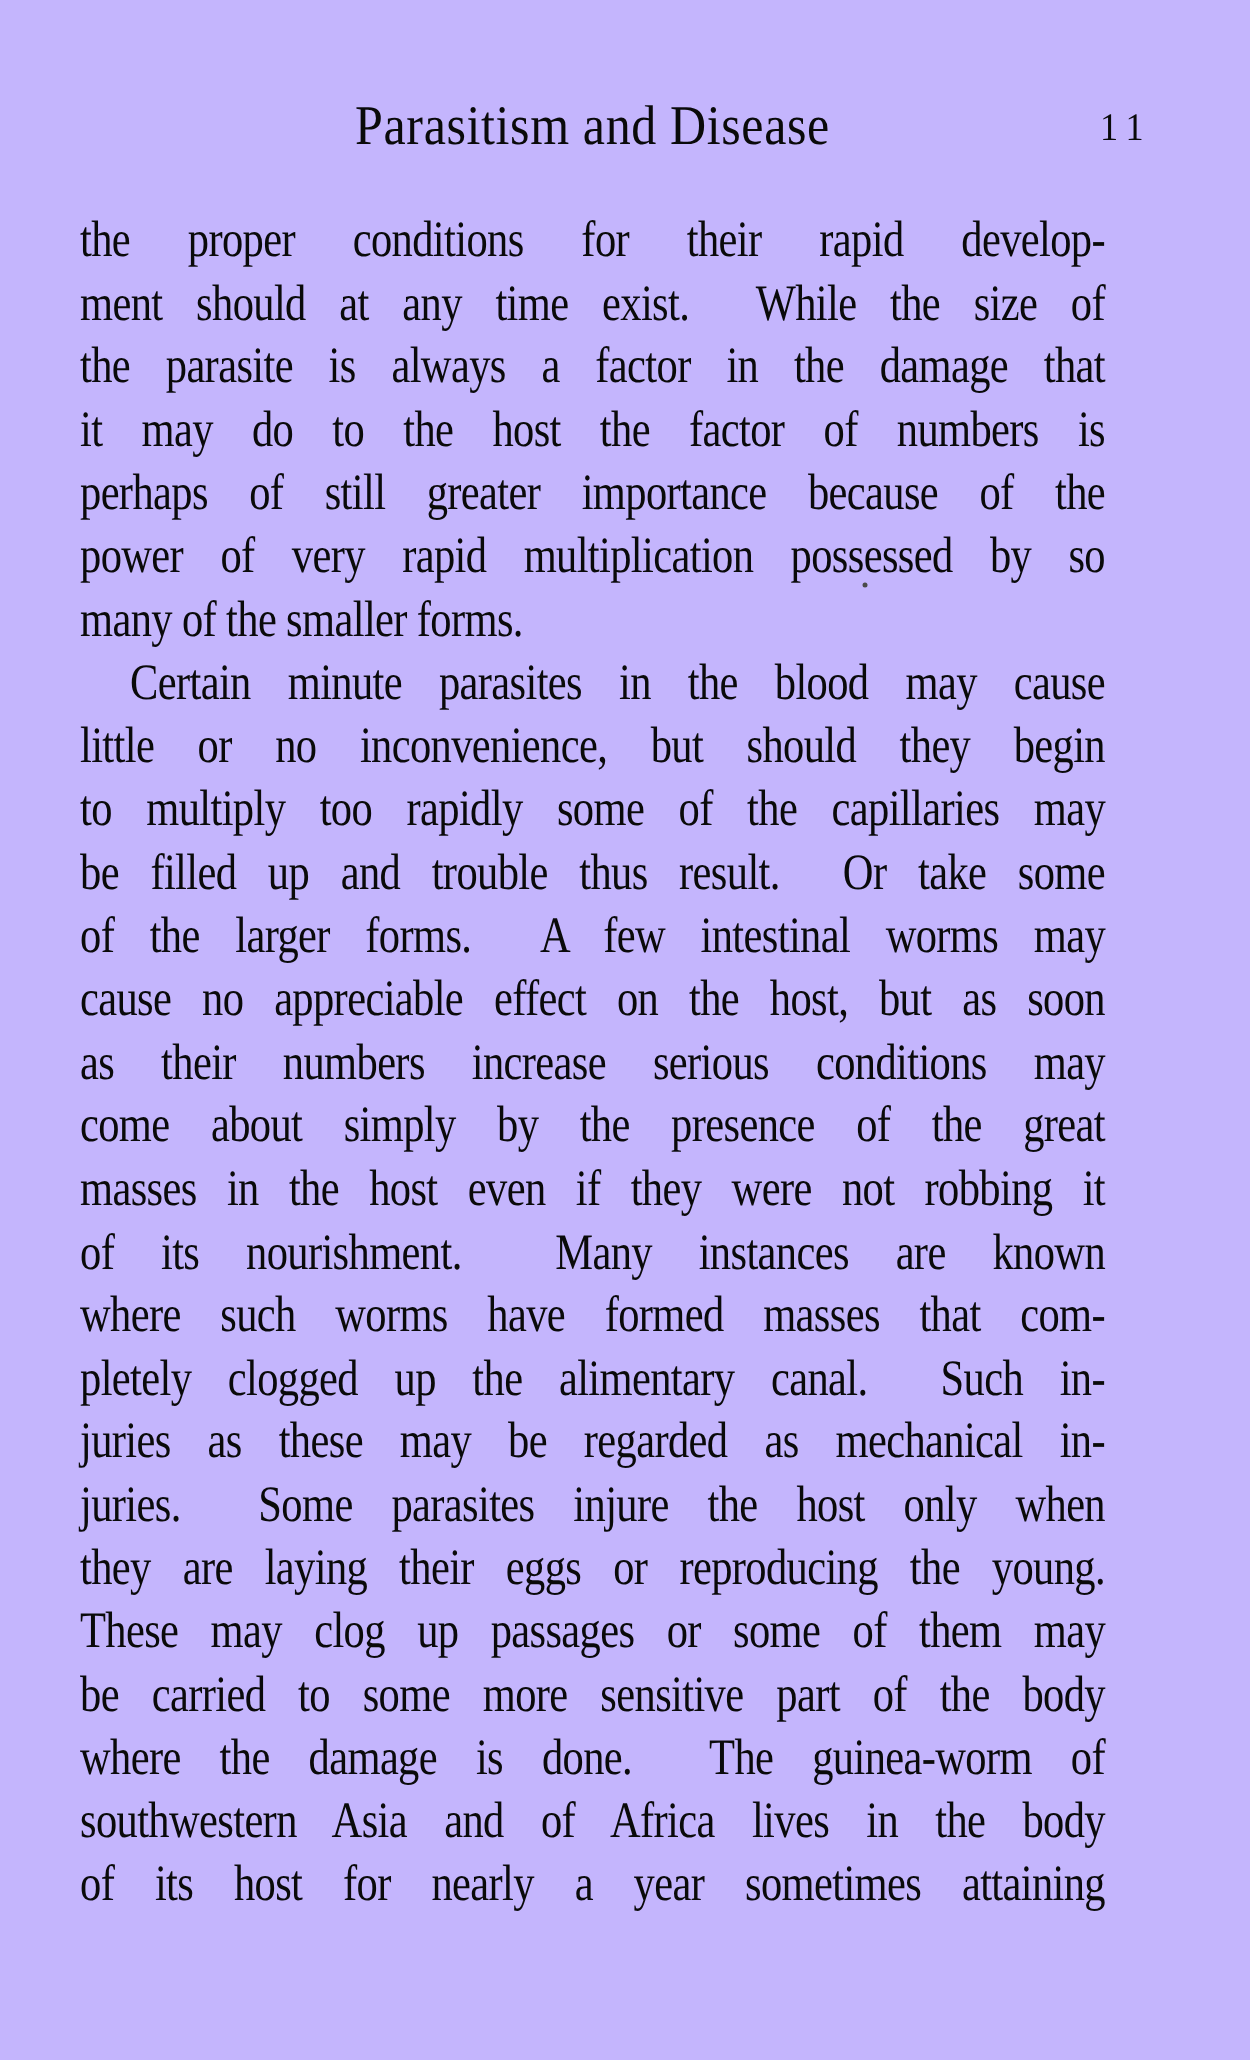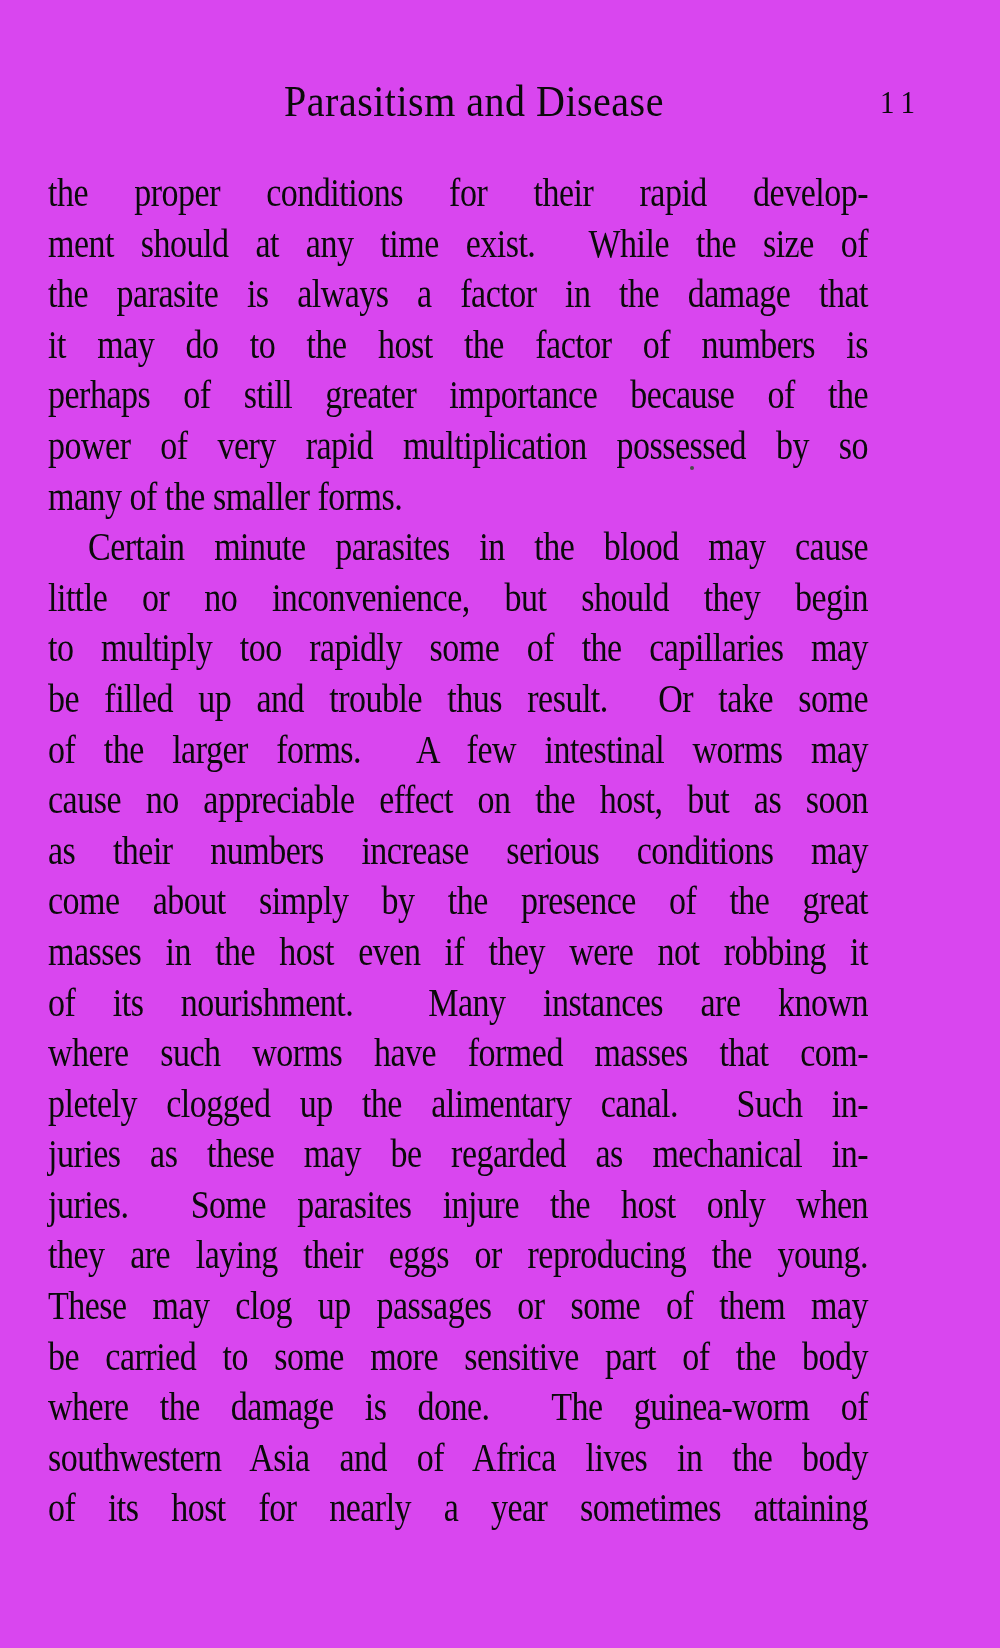--- a/index.html
+++ b/index.html
@@ -4,21 +4,21 @@
 <style>
   html, body {
     margin: 0;
     padding: 0;
     background: #ffffff;
   }
   .page {
     position: relative;
     width: 1000px;
     height: 1648px;
-    background: #d946ef;
+    background: #c4b5fd;
     color: #0a0a0a;
     font-family: "Liberation Serif", "DejaVu Serif", serif;
     overflow: hidden;
   }
   .running-header {
     position: absolute;
     top: 78px;
     left: 64px;
     width: 820px;
     height: 46px;
@@ -38,21 +38,21 @@
     top: 86px;
     left: 880px;
     font-size: 29px;
     letter-spacing: 7px;
     transform: scaleY(1.08);
     transform-origin: left center;
   }
   .page-body {
     position: absolute;
     top: 168px;
-    left: 48px;
+    left: 64px;
     width: 820px;
   }
   .line {
     height: 50.6px;
     line-height: 50.6px;
     font-size: 34px;
     letter-spacing: -0.5px;
     text-align: justify;
     text-align-last: justify;
     transform: scaleY(1.2);

